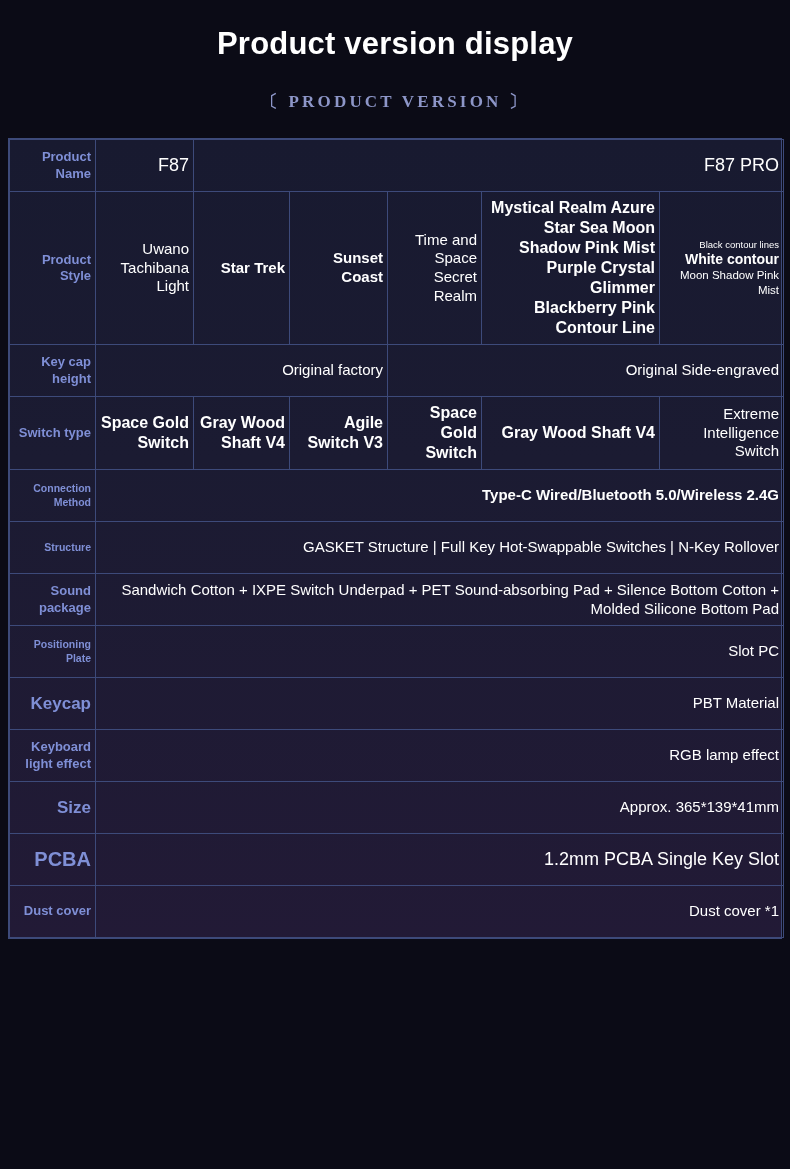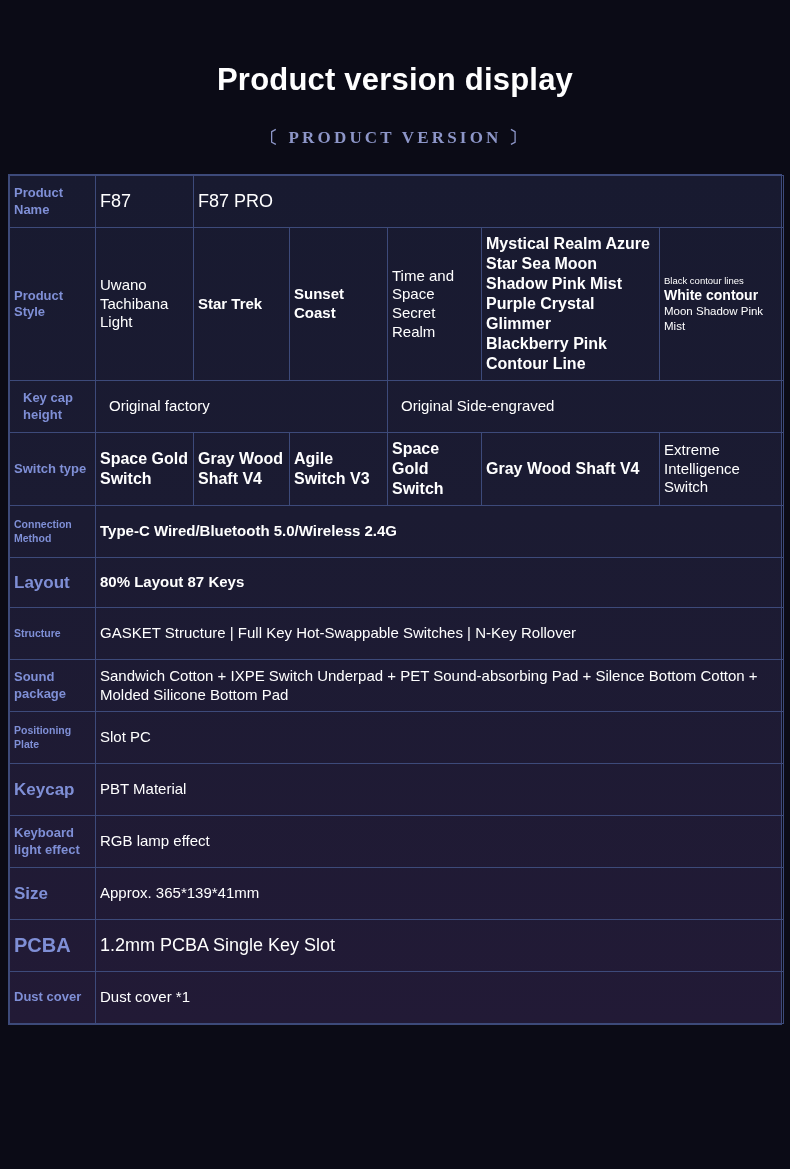--- a/index.html
+++ b/index.html
@@ -10,21 +10,21 @@
     font-family: "Liberation Sans", sans-serif;
   }
   #page {
     width: 790px; height: 1169px;
     background: #0b0b16;
     position: relative;
     overflow: hidden;
   }
   .header {
     text-align: center;
-    padding-top: 62px;
+    padding-top: 26px;
   }
   .title {
     font-size: 31px;
     font-weight: bold;
     color: #ffffff;
     letter-spacing: 0.2px;
     margin: 0;
   }
   .subtitle {
     margin-top: 28px;
@@ -40,21 +40,21 @@
     background: linear-gradient(180deg, #181a30 0%, #1b1b32 40%, #221a36 100%);
   }
   table {
     width: 100%;
     border-collapse: collapse;
     table-layout: fixed;
   }
   td {
     border: 1px solid #3d4a7a;
     color: #ffffff;
-    text-align: left;
+    text-align: right;
     vertical-align: middle;
     padding: 6px 4px;
     line-height: 1.25;
   }
   td.label {
     width: 86px;
     color: #7f8fd6;
     font-weight: bold;
     font-size: 13px;
   }
@@ -147,24 +147,20 @@
         <td class="val sm bold">Gray Wood Shaft V4</td>
         <td class="val xs">Extreme Intelligence Switch</td>
       </tr>
 
       <tr class="r5">
         <td class="label sm">Connection Method</td>
         <td class="val med bold" colspan="6">Type-C Wired/Bluetooth 5.0/Wireless 2.4G</td>
       </tr>
 
 
-      <tr class="r7">
-        <td class="label lg">Layout</td>
-        <td class="val med bold" colspan="6">80% Layout 87 Keys</td>
-      </tr>
 
       <tr class="r8">
         <td class="label sm">Structure</td>
         <td class="val med" colspan="6">GASKET Structure | Full Key Hot-Swappable Switches | N-Key Rollover</td>
       </tr>
 
       <tr class="r9">
         <td class="label">Sound package</td>
         <td class="val med" colspan="6">Sandwich Cotton + IXPE Switch Underpad + PET Sound-absorbing Pad + Silence Bottom Cotton + Molded Silicone Bottom Pad</td>
       </tr>

